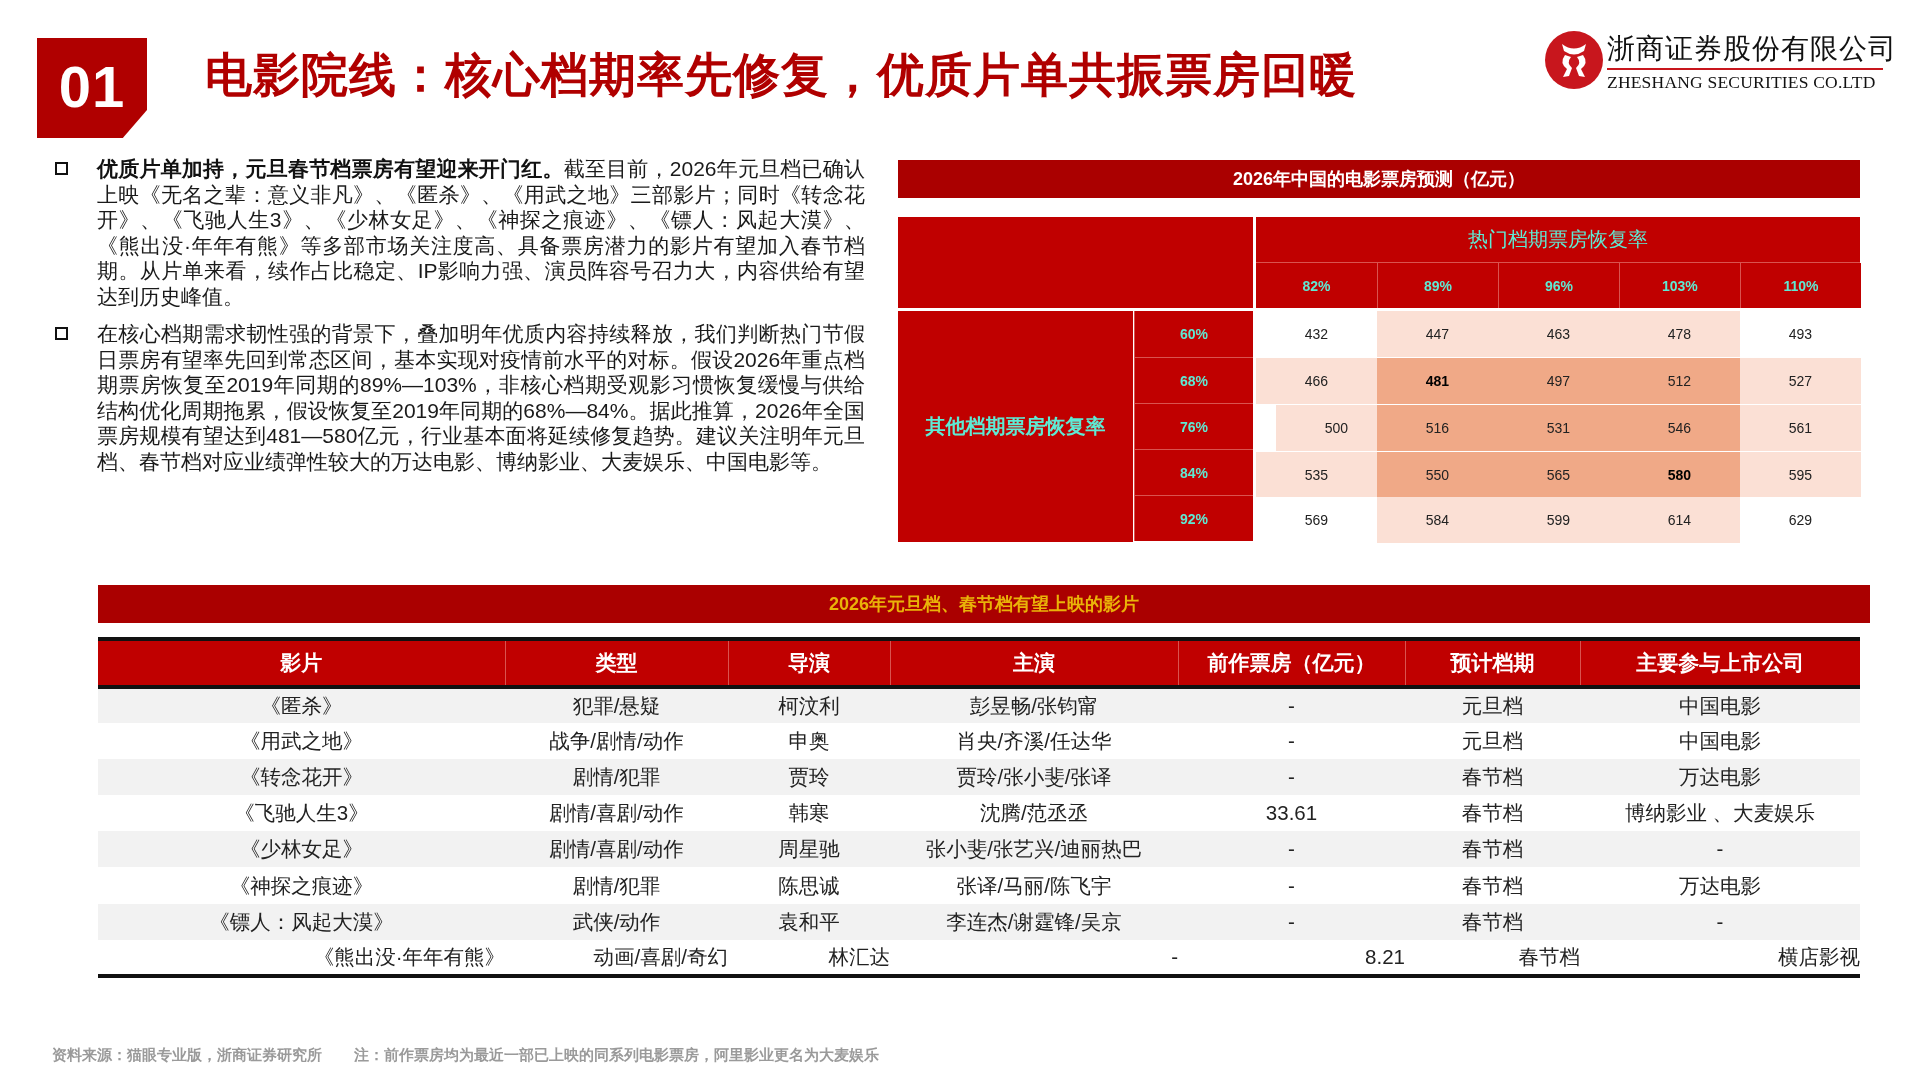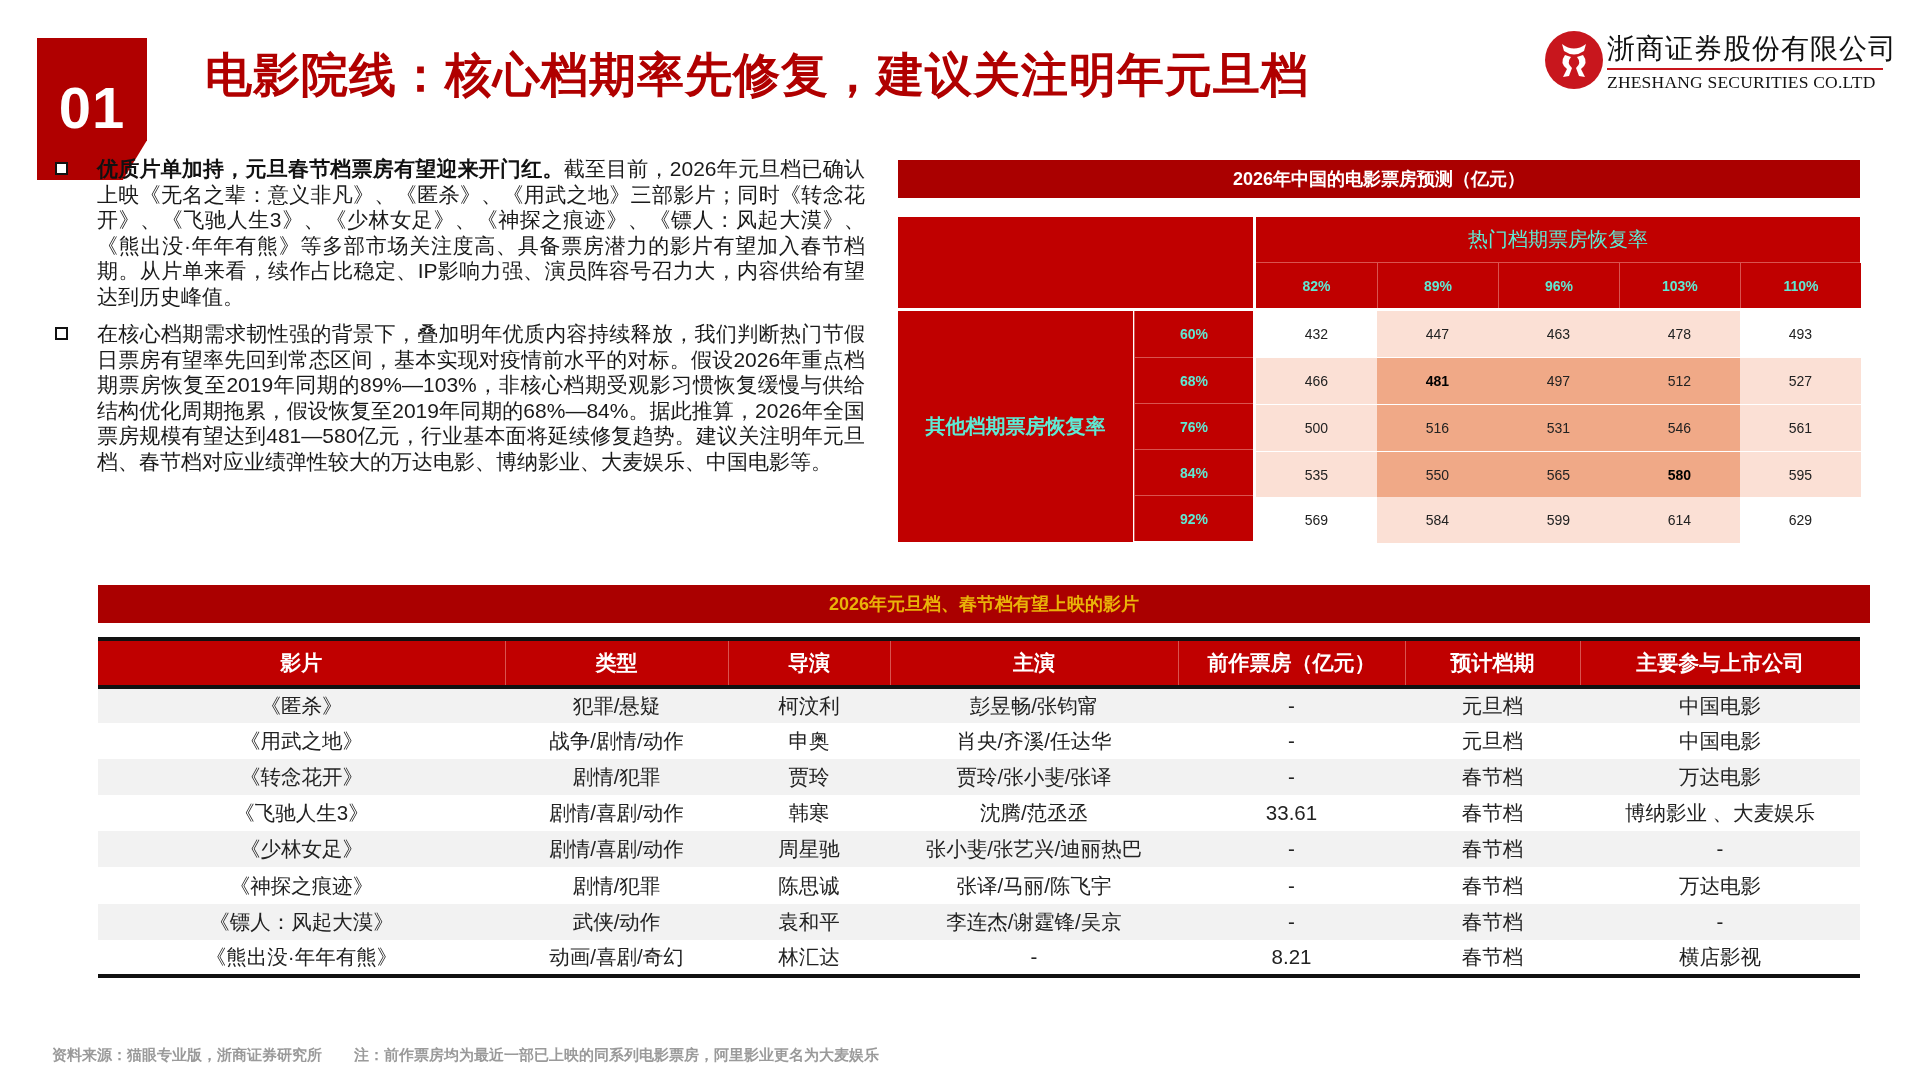--- a/index.html
+++ b/index.html
@@ -1,21 +1,21 @@
 <!DOCTYPE html>
 <html><head>
 <meta charset="utf-8">
 <style>
   * { box-sizing: border-box; margin: 0; padding: 0; }
   html, body { width: 1920px; height: 1080px; background: #ffffff; overflow: hidden; }
   body { position: relative; font-family: "Liberation Sans", "DejaVu Sans", sans-serif; color: #222; }
 
   
   .num-badge {
-    position: absolute; left: 37px; top: 38px; width: 110px; height: 142px;
+    position: absolute; left: 37px; top: 38px; width: 110px; height: 100px;
     background: #B00000;
     clip-path: polygon(0 0, 100% 0, 100% 72%, 78% 100%, 0 100%);
     color: #fff; font-weight: bold; font-size: 58px;
     display: flex; align-items: center; justify-content: center; padding-bottom: 4px;
     letter-spacing: 1px;
   }
   .page-title {
     position: absolute; left: 205px; top: 44px;
     font-size: 47px; font-weight: bold; color: #B00000; letter-spacing: 1px;
     white-space: nowrap;
@@ -73,34 +73,34 @@
   }
   .film { position: absolute; left: 98px; top: 637px; width: 1762px; border-collapse: collapse; table-layout: fixed; }
   .film th {
     background: #C00000; color: #fff; font-weight: bold; font-size: 21px; height: 48px;
     border-top: 4px solid #111; border-bottom: 4px solid #111;
     border-left: 1px solid #D9534F; text-align: center;
   }
   .film th:first-child { border-left: none; }
   .film td { font-size: 20.5px; height: 36.1px; text-align: center; color: #222; white-space: nowrap; }
   .film tr.alt td { background: #F2F2F2; }
-  .film tr.last td { border-bottom: 4px solid #111; }
+  .film tr.last td { border-bottom: 4px solid #111; text-align: right; }
 
   .footer {
     position: absolute; left: 52px; top: 1046px; font-size: 15px; color: #9a9a9a; font-weight: bold; white-space: nowrap;
   }
   .footer span + span { margin-left: 32px; }
 </style>
 </head>
 <body>
 
 <div class="num-badge">
   <span>01</span>
 </div>
-<div class="page-title">电影院线：核心档期率先修复，建议关注明年元旦档</div>
+<div class="page-title">电影院线：核心档期率先修复，优质片单共振票房回暖</div>
 
 <div class="logo">
   <div class="logo-circle">
     <svg width="58" height="58" viewBox="0 0 58 58">
       <path d="M17 13 Q29 22 41 13 L39 20 Q29 27 19 20 Z" fill="#fff"></path>
       <path d="M20 24 Q14 32 22 38 L18 46 L24 45 L27 37 Q21 32 26 26 Z" fill="#fff"></path>
       <path d="M38 24 Q44 32 36 38 L40 46 L34 45 L31 37 Q37 32 32 26 Z" fill="#fff"></path>
     </svg>
   </div>
   <div class="logo-cn">浙商证券股份有限公司</div>
@@ -144,21 +144,21 @@
   <div class="cell val lvl1" style="left:600px;top:94px;">463</div>
   <div class="cell val lvl1" style="left:721px;top:94px;">478</div>
   <div class="cell val lvl0" style="left:842px;top:94px;">493</div>
 
   <div class="cell val lvl1" style="left:358px;top:141px;">466</div>
   <div class="cell val lvl2 bold" style="left:479px;top:141px;">481</div>
   <div class="cell val lvl2" style="left:600px;top:141px;">497</div>
   <div class="cell val lvl2" style="left:721px;top:141px;">512</div>
   <div class="cell val lvl1" style="left:842px;top:141px;">527</div>
 
-  <div class="cell val lvl1" style="left:358px;top:188px;">500</div>
+  <div class="cell val lvl1" style="left:378px;top:188px;">500</div>
   <div class="cell val lvl2" style="left:479px;top:188px;">516</div>
   <div class="cell val lvl2" style="left:600px;top:188px;">531</div>
   <div class="cell val lvl2" style="left:721px;top:188px;">546</div>
   <div class="cell val lvl1" style="left:842px;top:188px;">561</div>
 
   <div class="cell val lvl1" style="left:358px;top:235px;">535</div>
   <div class="cell val lvl2" style="left:479px;top:235px;">550</div>
   <div class="cell val lvl2" style="left:600px;top:235px;">565</div>
   <div class="cell val lvl2 bold" style="left:721px;top:235px;">580</div>
   <div class="cell val lvl1" style="left:842px;top:235px;">595</div>

